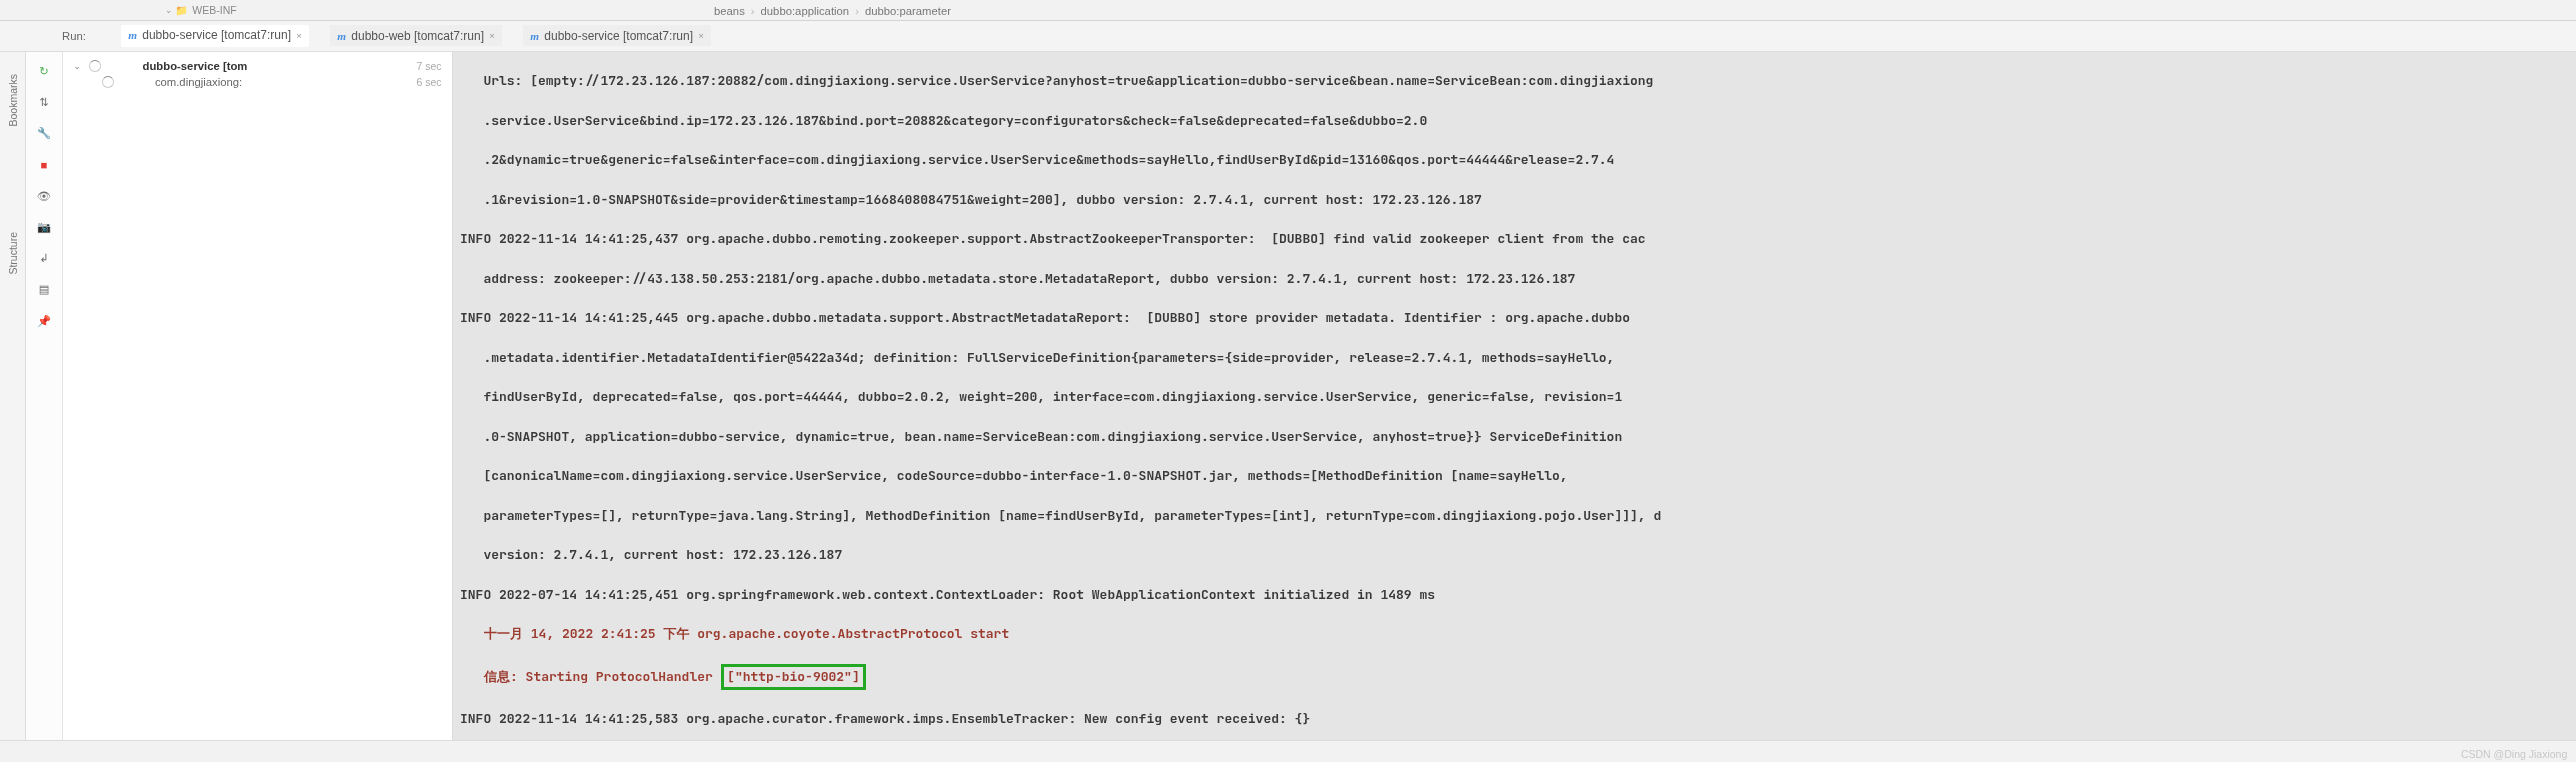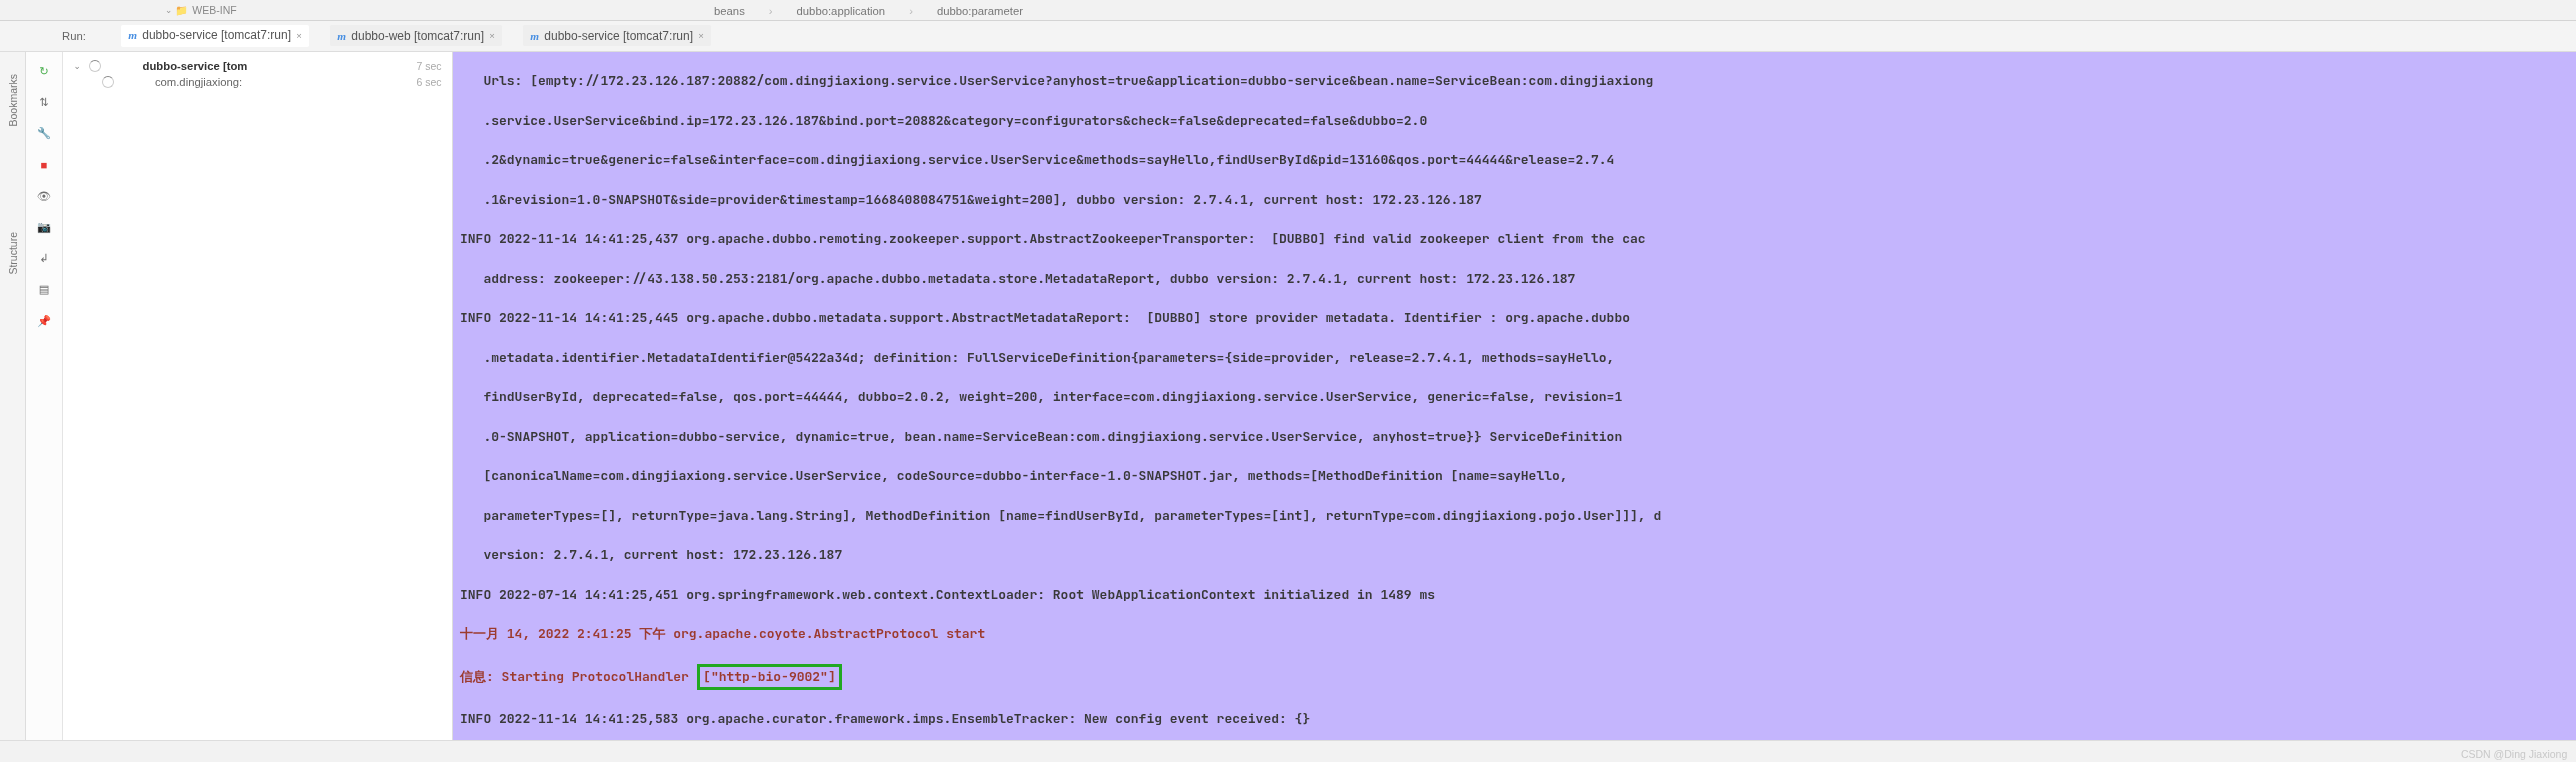--- a/index.html
+++ b/index.html
@@ -30,21 +30,21 @@
       font-size: 10.5px;
     }
     .top-bar .chev { color: #999; font-size: 8.7px; }
     .breadcrumb-area {
       position: absolute;
       left: 714px;
       top: 0;
       display: flex;
       align-items: center;
       height: 21px;
-      gap: 24px;
+      gap: 6px;
       color: #777;
       font-size: 11.3px;
     }
     .breadcrumb-area .sep { color: #bbb; }
 
     .runbar {
       height: 30.5px;
       background: #f4f4f4;
       border-bottom: 0.9px solid #ddd;
       display: flex;
@@ -138,32 +138,32 @@
       border-radius: 50%;
       display: inline-block;
     }
     .tree-row .name { font-weight: 600; color: #333; margin-left: 36px; }
     .tree-row .time { color: #aaa; font-size: 10.5px; margin-left: auto; padding-right: 7px; text-align: right; }
     .tree-row.sub { padding-left: 35px; }
     .tree-row.sub .name { font-weight: 400; color: #666; }
 
     .console {
       flex: 1;
-      background: #c4b5fd;
+      background: #e5e5e5;
       font-family: "Consolas", "JetBrains Mono", monospace;
       font-size: 13px;
       font-weight: bold;
       line-height: 1.52;
       padding: 0 7px 7px 7px;
       overflow: hidden;
       color: #393939;
       white-space: pre;
     }
     .console .line { white-space: pre-wrap; word-break: break-all; }
-    .console .red { color: #9c3b2f; }
+    .console .red { color: #9c3b2f; margin-left: 24px; }
     .console .boxed {
       border: 3.5px solid #22a822;
       padding: 0 3.5px;
       display: inline-block;
     }
 
     .bottom-bar {
       position: absolute;
       bottom: 0;
       left: 0;

